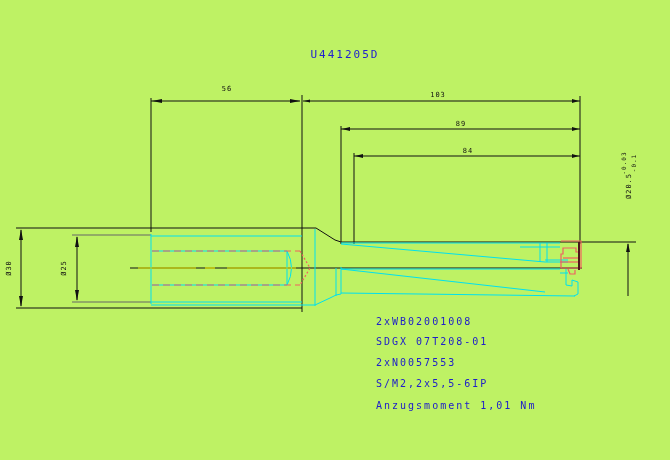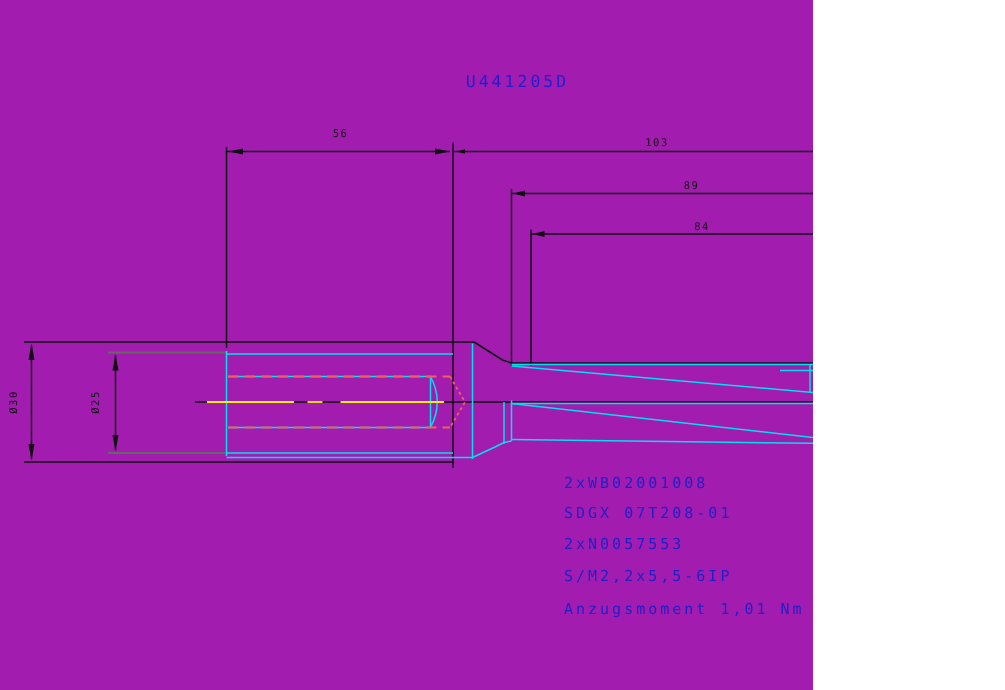--- a/index.html
+++ b/index.html
@@ -1,16 +1,16 @@
 <!DOCTYPE html>
 <html><head>
 <meta charset="utf-8">
 <style>
   html, body { margin: 0; padding: 0; background: #ffffff; }
-  #canvas { position: relative; width: 542px; height: 460px; overflow: hidden; background: #a21caf; text-align: center; }
+  #canvas { position: relative; width: 670px; height: 460px; overflow: hidden; background: #bef264; text-align: center; }
   svg { position: absolute; left: 0; top: 0; }
   .cad-text { font-family: "DejaVu Sans Mono", monospace; }
   .title { font-size: 11px; fill: #2020d0; letter-spacing: 2px; }
   .dim { font-size: 7px; fill: #111111; letter-spacing: 1px; }
   .note { font-size: 10px; fill: #2020c8; letter-spacing: 2px; }
 </style>
 </head>
 <body>
 
 <div id="canvas">

